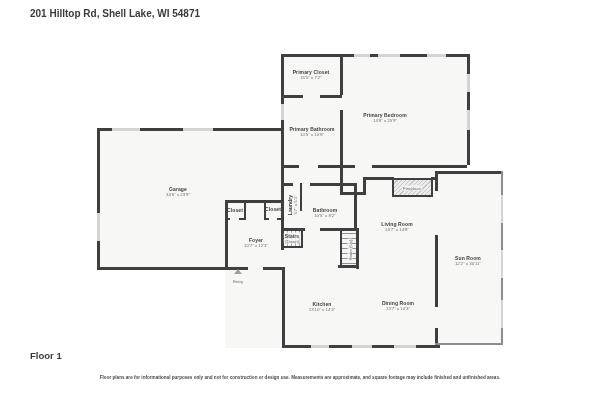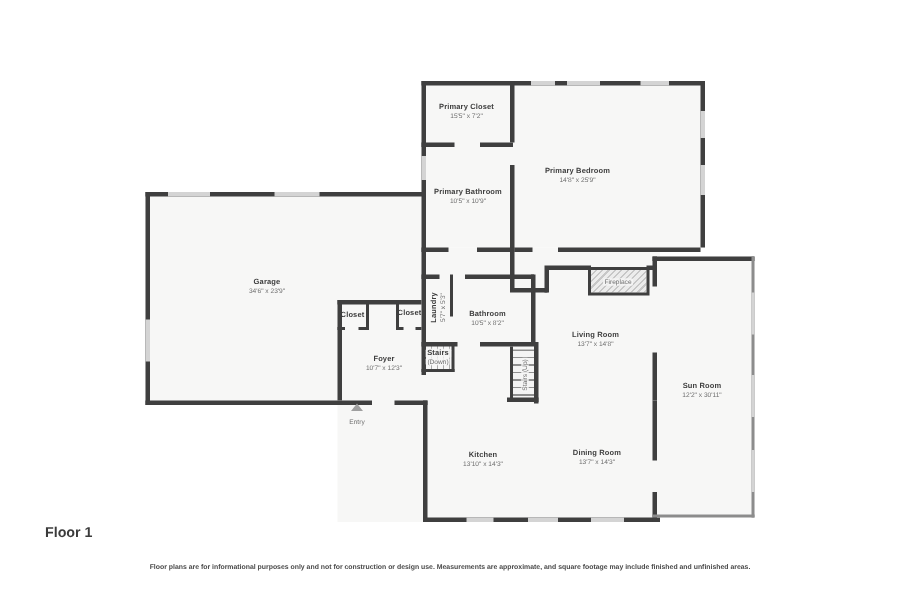--- a/index.html
+++ b/index.html
@@ -26,20 +26,21 @@
   .entry-arrow{position:absolute;left:234px;top:269px;width:0;height:0;z-index:5;
                border-left:4px solid transparent;border-right:4px solid transparent;
                border-bottom:5px solid #9f9f9f;}
   .lblbg{background:rgba(246,246,246,.85);padding:0 1px;border-radius:1px;}
 </style>
 </head>
 <body>
 
 <div id="canvas">
 
+  <div class="title">201 Hilltop Rd, Shell Lake, WI 54871</div>
 
   <div class="fill" style="left:281px;top:54px;width:189px;height:111px;"></div>
   <div class="fill" style="left:97px;top:128px;width:187px;height:142px;"></div>
   <div class="fill" style="left:225px;top:165px;width:215px;height:183px;"></div>
   <div class="fill" style="left:435px;top:171px;width:68px;height:172px;"></div>
 
   <div class="w" style="left:281px;top:54px;width:189px;height:3px;"></div>
   <div class="w" style="left:467px;top:54px;width:3px;height:111px;"></div>
   <div class="w" style="left:281px;top:54px;width:3px;height:196px;"></div>
   <div class="w" style="left:97px;top:128px;width:187px;height:3px;"></div>

